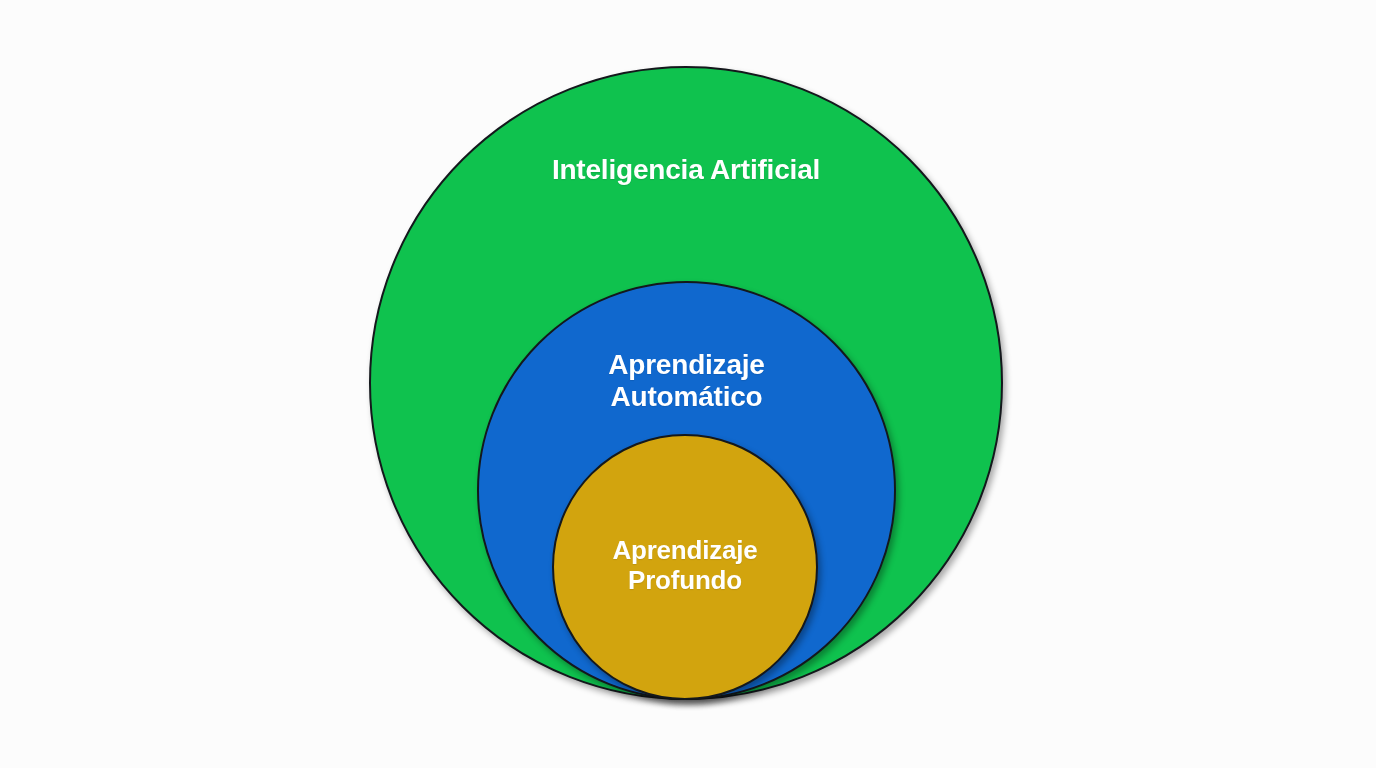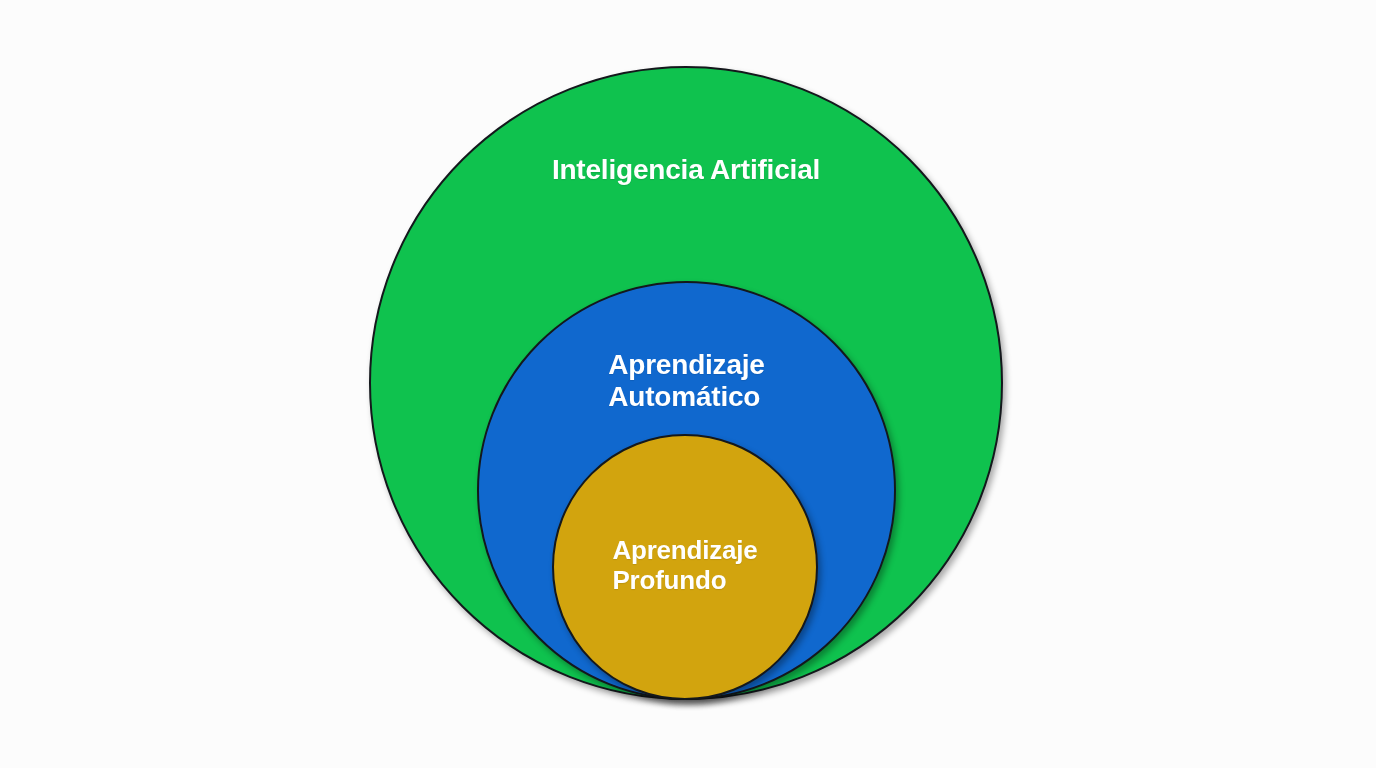--- a/index.html
+++ b/index.html
@@ -67,20 +67,21 @@
     border: 2px solid #14181c;
     box-shadow: 3px 4px 6px rgba(0, 0, 0, 0.33);
     z-index: 3;
     align-items: flex-start;
     padding-top: 100px;
   }
 
   .circle-label {
     color: #ffffff;
     font-weight: bold;
+    text-align: center;
     line-height: 1.14;
     letter-spacing: -0.2px;
     white-space: pre-line;
     text-shadow: 0 1px 1px rgba(0, 0, 0, 0.10);
     pointer-events: none;
     user-select: none;
   }
 
   .label-outer {
     font-size: 28px;

